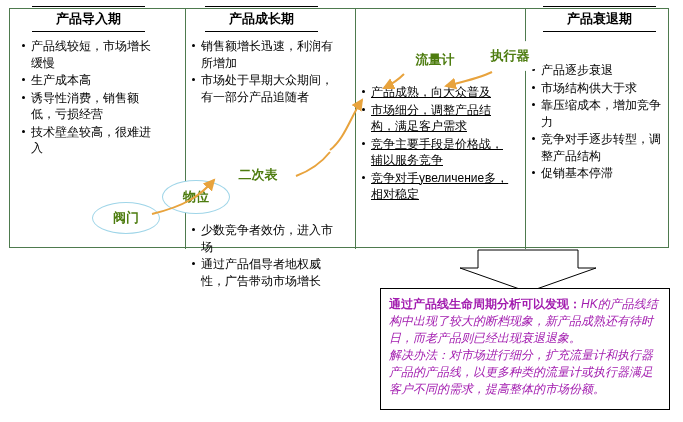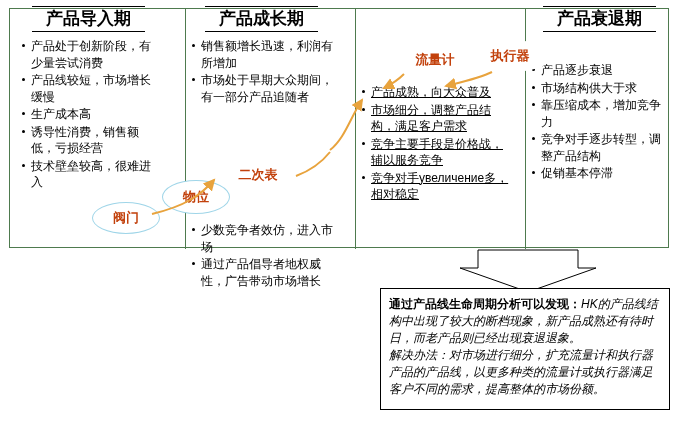--- a/index.html
+++ b/index.html
@@ -45,21 +45,21 @@
   .vsep.s2 { left: 345px; }
   .vsep.s3 { left: 515px; }
 
   
   .col-head {
     position: absolute;
     top: 6px;
     height: 24px;
     line-height: 24px;
     text-align: center;
-    font-size: 17px;
+    font-size: 13px;
     font-weight: bold;
     color: #000000;
     border-top: 1px solid #000000;
     border-bottom: 1px solid #000000;
   }
   .col-head.c1 { left: 32px;  width: 113px; }
   .col-head.c2 { left: 205px; width: 113px; }
   .col-head.c3 { left: 375px; width: 113px; }
   .col-head.c4 { left: 543px; width: 113px; }
 
@@ -94,21 +94,21 @@
 
   
   .ellipse {
     position: absolute;
     border: 1px solid #9fd5e8;
     border-radius: 50%;
     background: #ffffff;
     text-align: center;
     font-size: 13px;
     font-weight: bold;
-    color: #c2410c;
+    color: #4d7c0f;
     box-sizing: border-box;
   }
   .ellipse span { display: block; }
 
   .e-erci   { left: 216px; top: 158px; width: 84px;  height: 34px; line-height: 32px; border-color:#ffffff; }
   .e-famen  { left: 92px;  top: 202px; width: 68px;  height: 32px; line-height: 30px; }
   .e-weizhi { left: 162px; top: 180px; width: 68px;  height: 34px; line-height: 32px; }
   .e-liuliang { left: 393px; top: 44px; width: 84px; height: 32px; line-height: 30px; border-color:#ffffff; }
   .e-zhixingqi{ left: 468px; top: 40px; width: 84px; height: 32px; line-height: 30px; border-color:#ffffff; }
 
@@ -127,21 +127,21 @@
     left: 380px;
     top: 288px;
     width: 290px;
     height: 122px;
     border: 1px solid #000000;
     background: #ffffff;
     box-sizing: border-box;
     padding: 7px 8px 0 8px;
     font-size: 12px;
     line-height: 17px;
-    color: #000000;
+    color: #a21caf;
     font-style: italic;
   }
   .conclusion .lead { font-weight: bold; font-style: normal; }
   .conclusion p { margin: 0; }
 </style>
 </head>
 <body>
 
 <div id="stage">
 
@@ -149,21 +149,20 @@
     <div class="vsep s1"></div>
     <div class="vsep s2"></div>
     <div class="vsep s3"></div>
   </div>
 
   <div class="col-head c1">产品导入期</div>
   <div class="col-head c2">产品成长期</div>
   <div class="col-head c4">产品衰退期</div>
 
   <div class="bullets col1-list">
-    <div class="b">产品处于创新阶段，有少量尝试消费</div>
     <div class="b">产品线较短，市场增长缓慢</div>
     <div class="b">生产成本高</div>
     <div class="b">诱导性消费，销售额低，亏损经营</div>
     <div class="b">技术壁垒较高，很难进入</div>
   </div>
 
   <div class="bullets col2-list">
     <div class="b">销售额增长迅速，利润有所增加</div>
     <div class="b">市场处于早期大众期间，有一部分产品追随者</div>
   </div>

